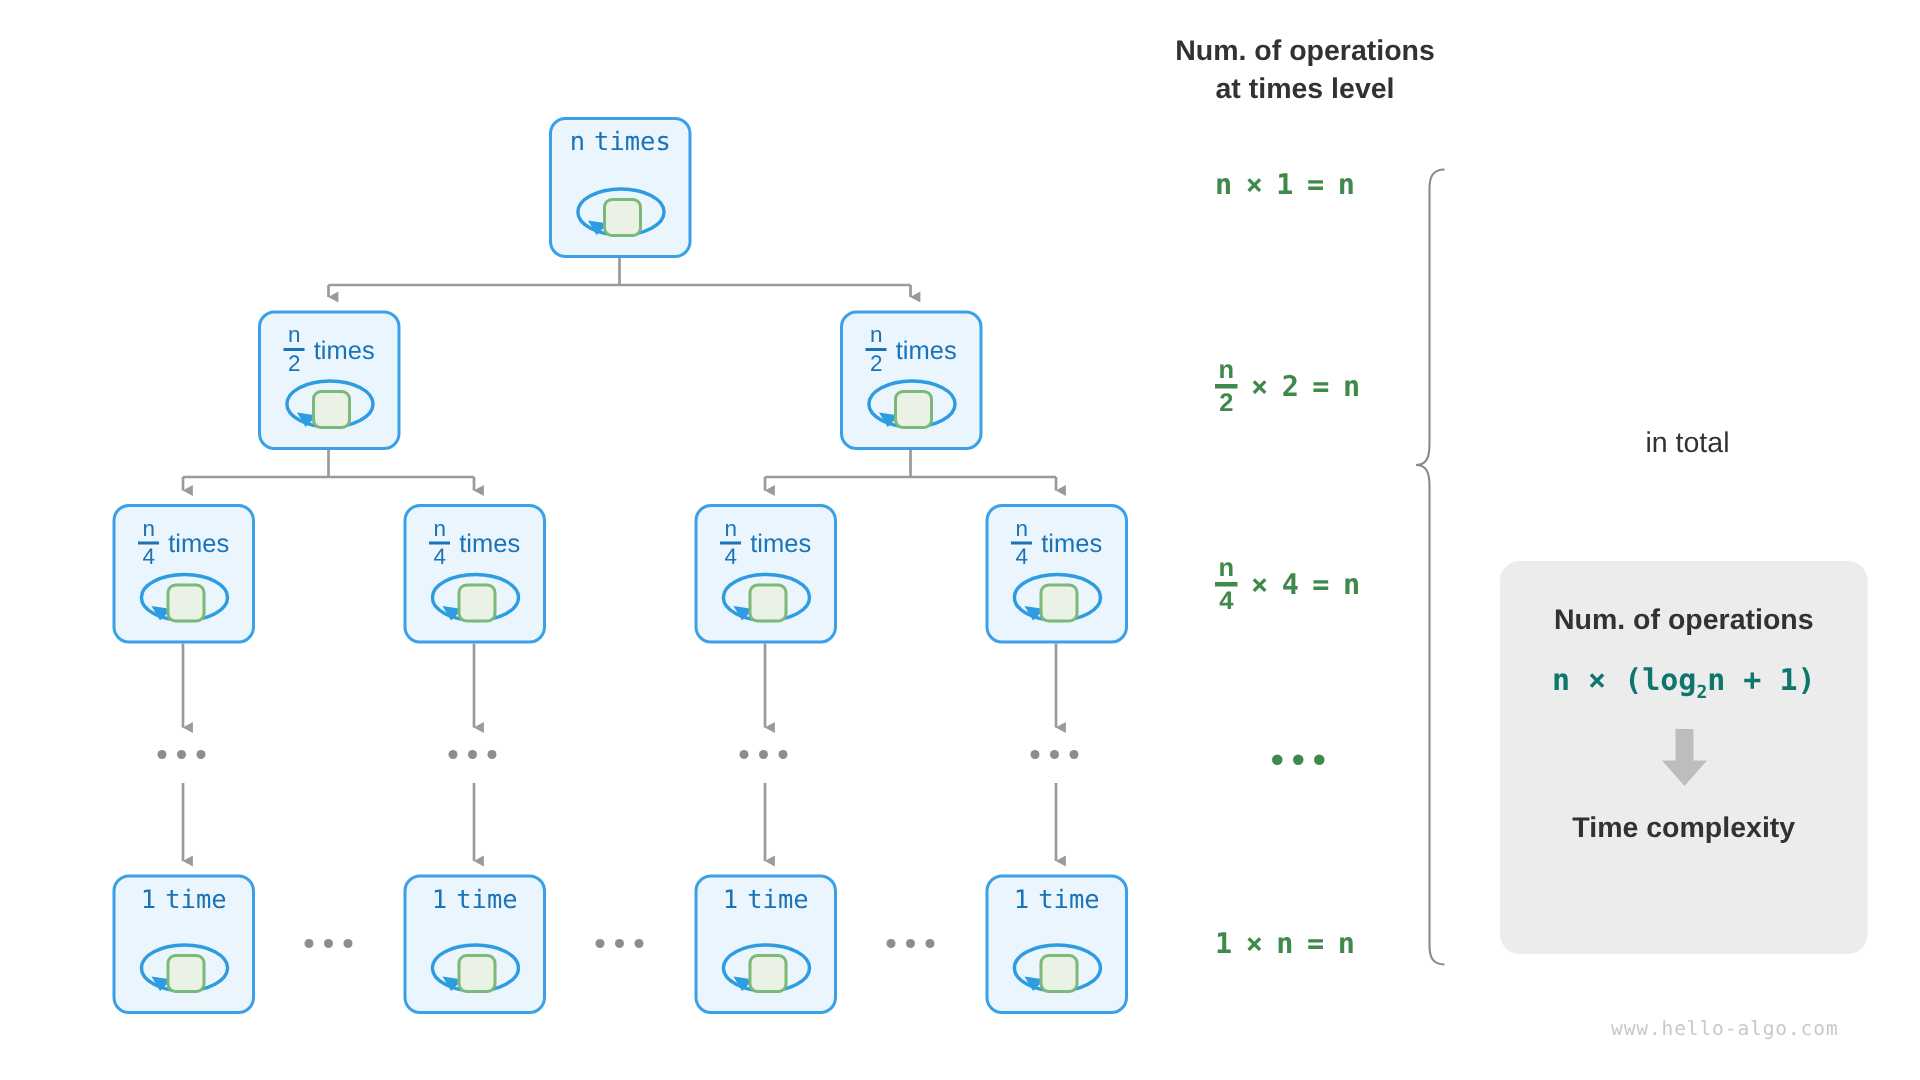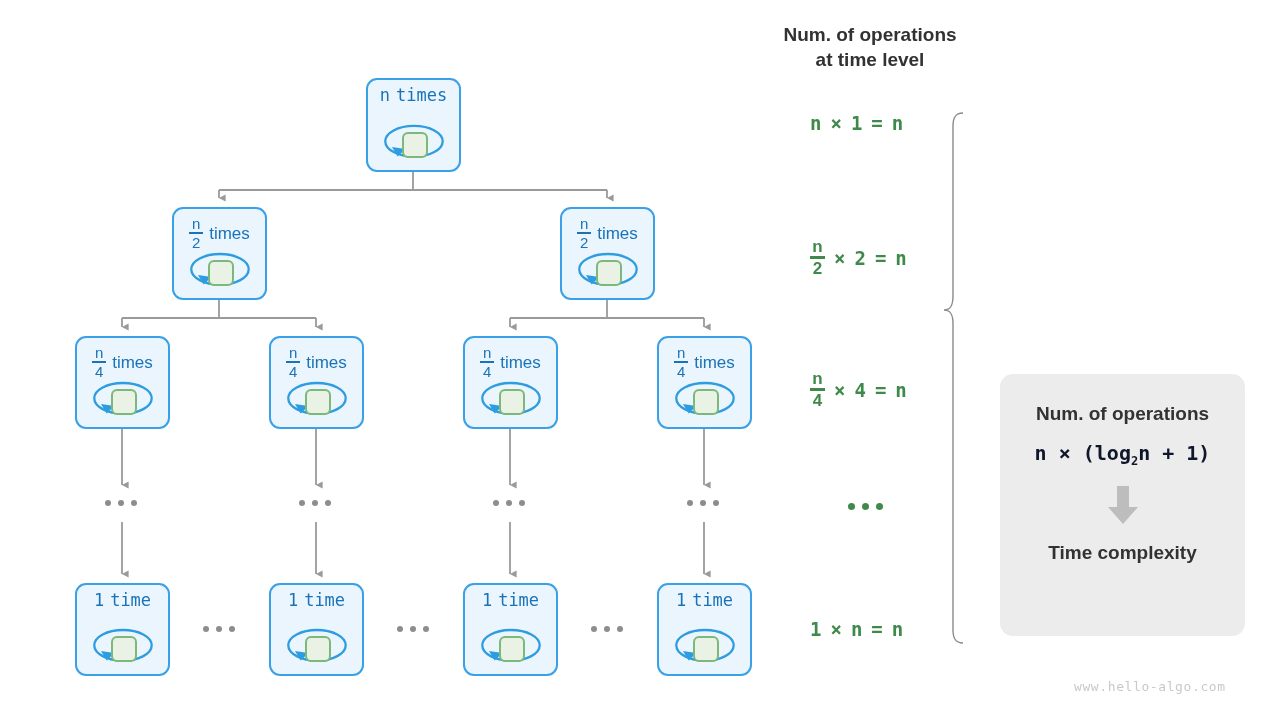--- a/index.html
+++ b/index.html
@@ -147,21 +147,21 @@
     position:absolute;
     box-sizing:border-box;
     background:#ececec;
     border-radius:13px;
     text-align:center;
   }
   .card .t{
     color:#323232;font-weight:bold;font-size:19px;
   }
   .card .f-green{
-    color:#0f172a;
+    color:#0f766e;
     font-family:"DejaVu Sans Mono","Liberation Mono",monospace;
     font-weight:bold;font-size:20px;
   }
   .card .f-green sub{font-size:12px;}
   .card .f-blue{
     color:#1a8fe0;
     font-family:"DejaVu Sans Mono","Liberation Mono",monospace;
     font-weight:bold;font-size:20px;
   }
   .card .arrow{display:flex;justify-content:center;}
@@ -415,21 +415,21 @@
     </div>
     <svg class="loop" viewBox="0 0 95 93">
       <ellipse cx="48" cy="63" rx="30" ry="16" fill="none" stroke="#2d9ce0" stroke-width="2.4"></ellipse>
       <path d="M25,69 L31,79 L39,71 Z" fill="#2d9ce0"></path>
     </svg>
     <div class="greenbox" style="left:34px;top:51px;"></div>
   </div>
 
   <div class="col-head" style="left:755px;top:22px;width:230px;">
     <div>Num. of operations</div>
-    <div>at time level</div>
+    <div>at times level</div>
   </div>
 
   <div class="eq" style="left:810px;top:112px;">
     <span>n</span>
     <span>×</span>
     <span>1</span>
     <span>=</span>
     <span>n</span>
   </div>
 
@@ -465,20 +465,21 @@
 
   <div class="eq" style="left:810px;top:618px;">
     <span>1</span>
     <span>×</span>
     <span>n</span>
     <span>=</span>
     <span>n</span>
   </div>
 
   <div class="levels" style="left:1000px;top:283px;width:250px;">
+    <div>in total</div>
   </div>
 
   <div class="card" style="left:1000px;top:374px;width:245px;height:262px;">
     <div class="t" style="margin-top:29px;">Num. of operations</div>
 
     <div class="f-green" style="margin-top:16px;"><span>n × (log</span><sub>2</sub><span>n + 1)</span></div>
 
     <div class="arrow" style="margin-top:18px;">
       <svg width="34" height="40" viewBox="0 0 34 40" aria-hidden="true">
         <path d="M11,0 L23,0 L23,21 L32,21 L17,38 L2,21 L11,21 Z" fill="#bdbdbd"></path>

